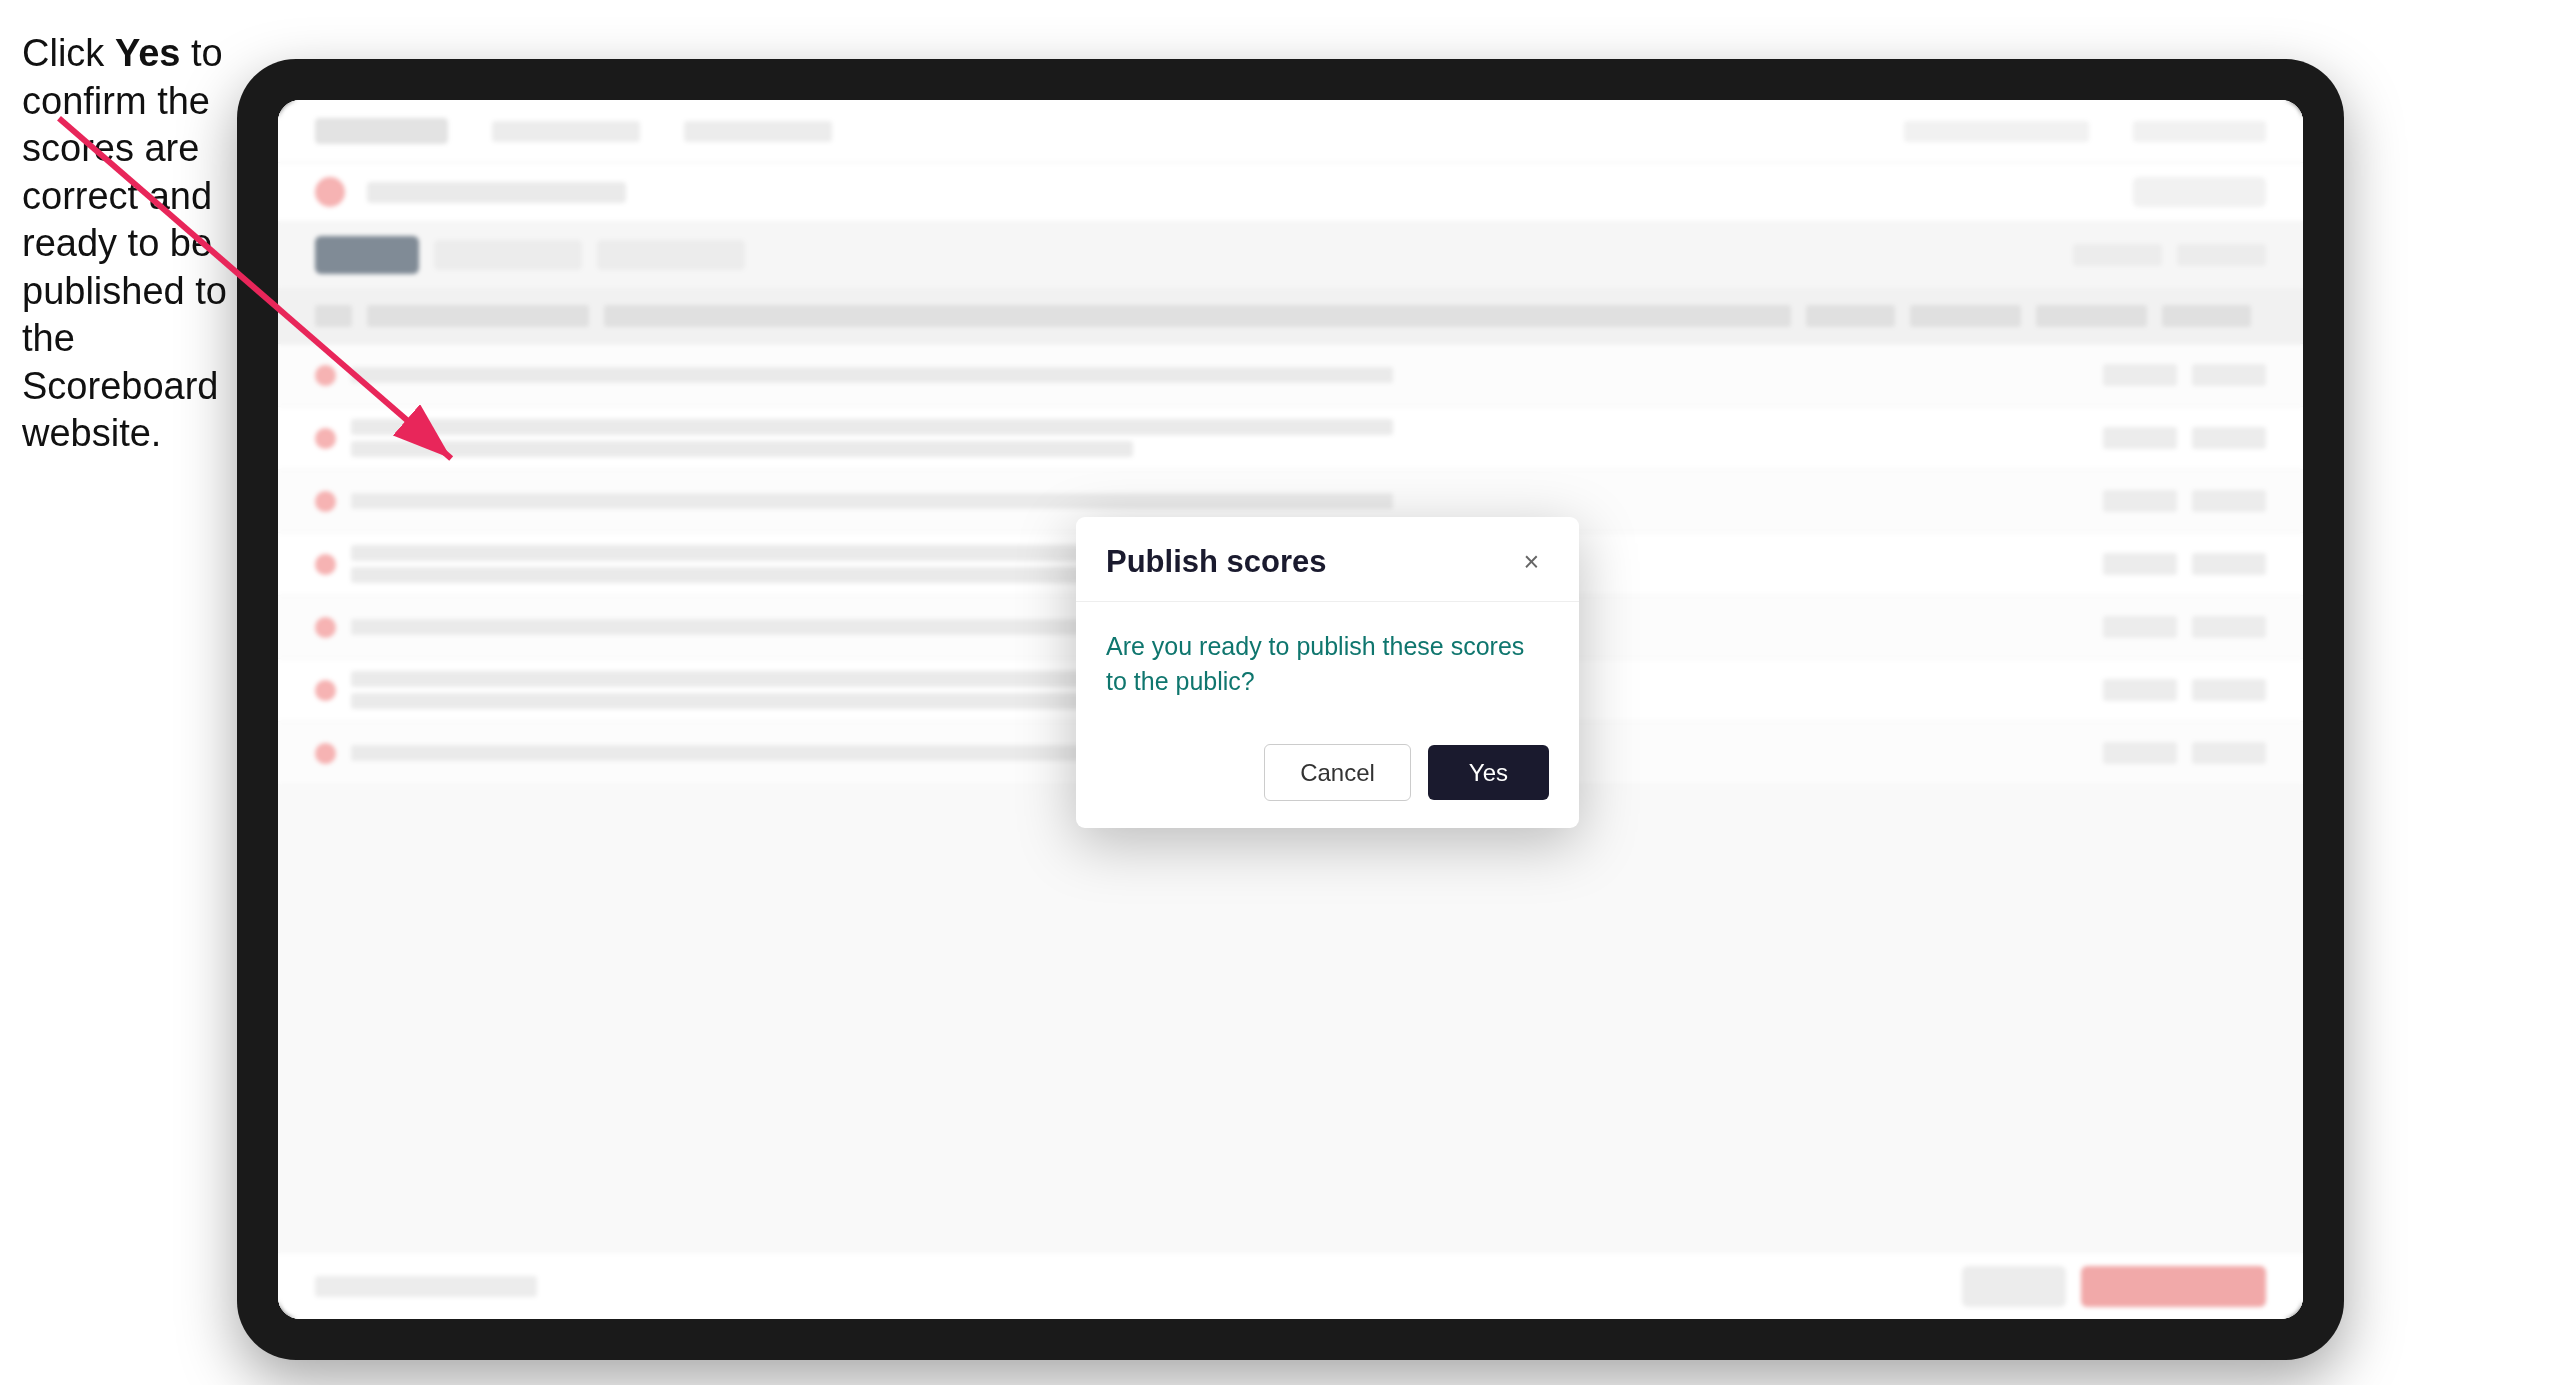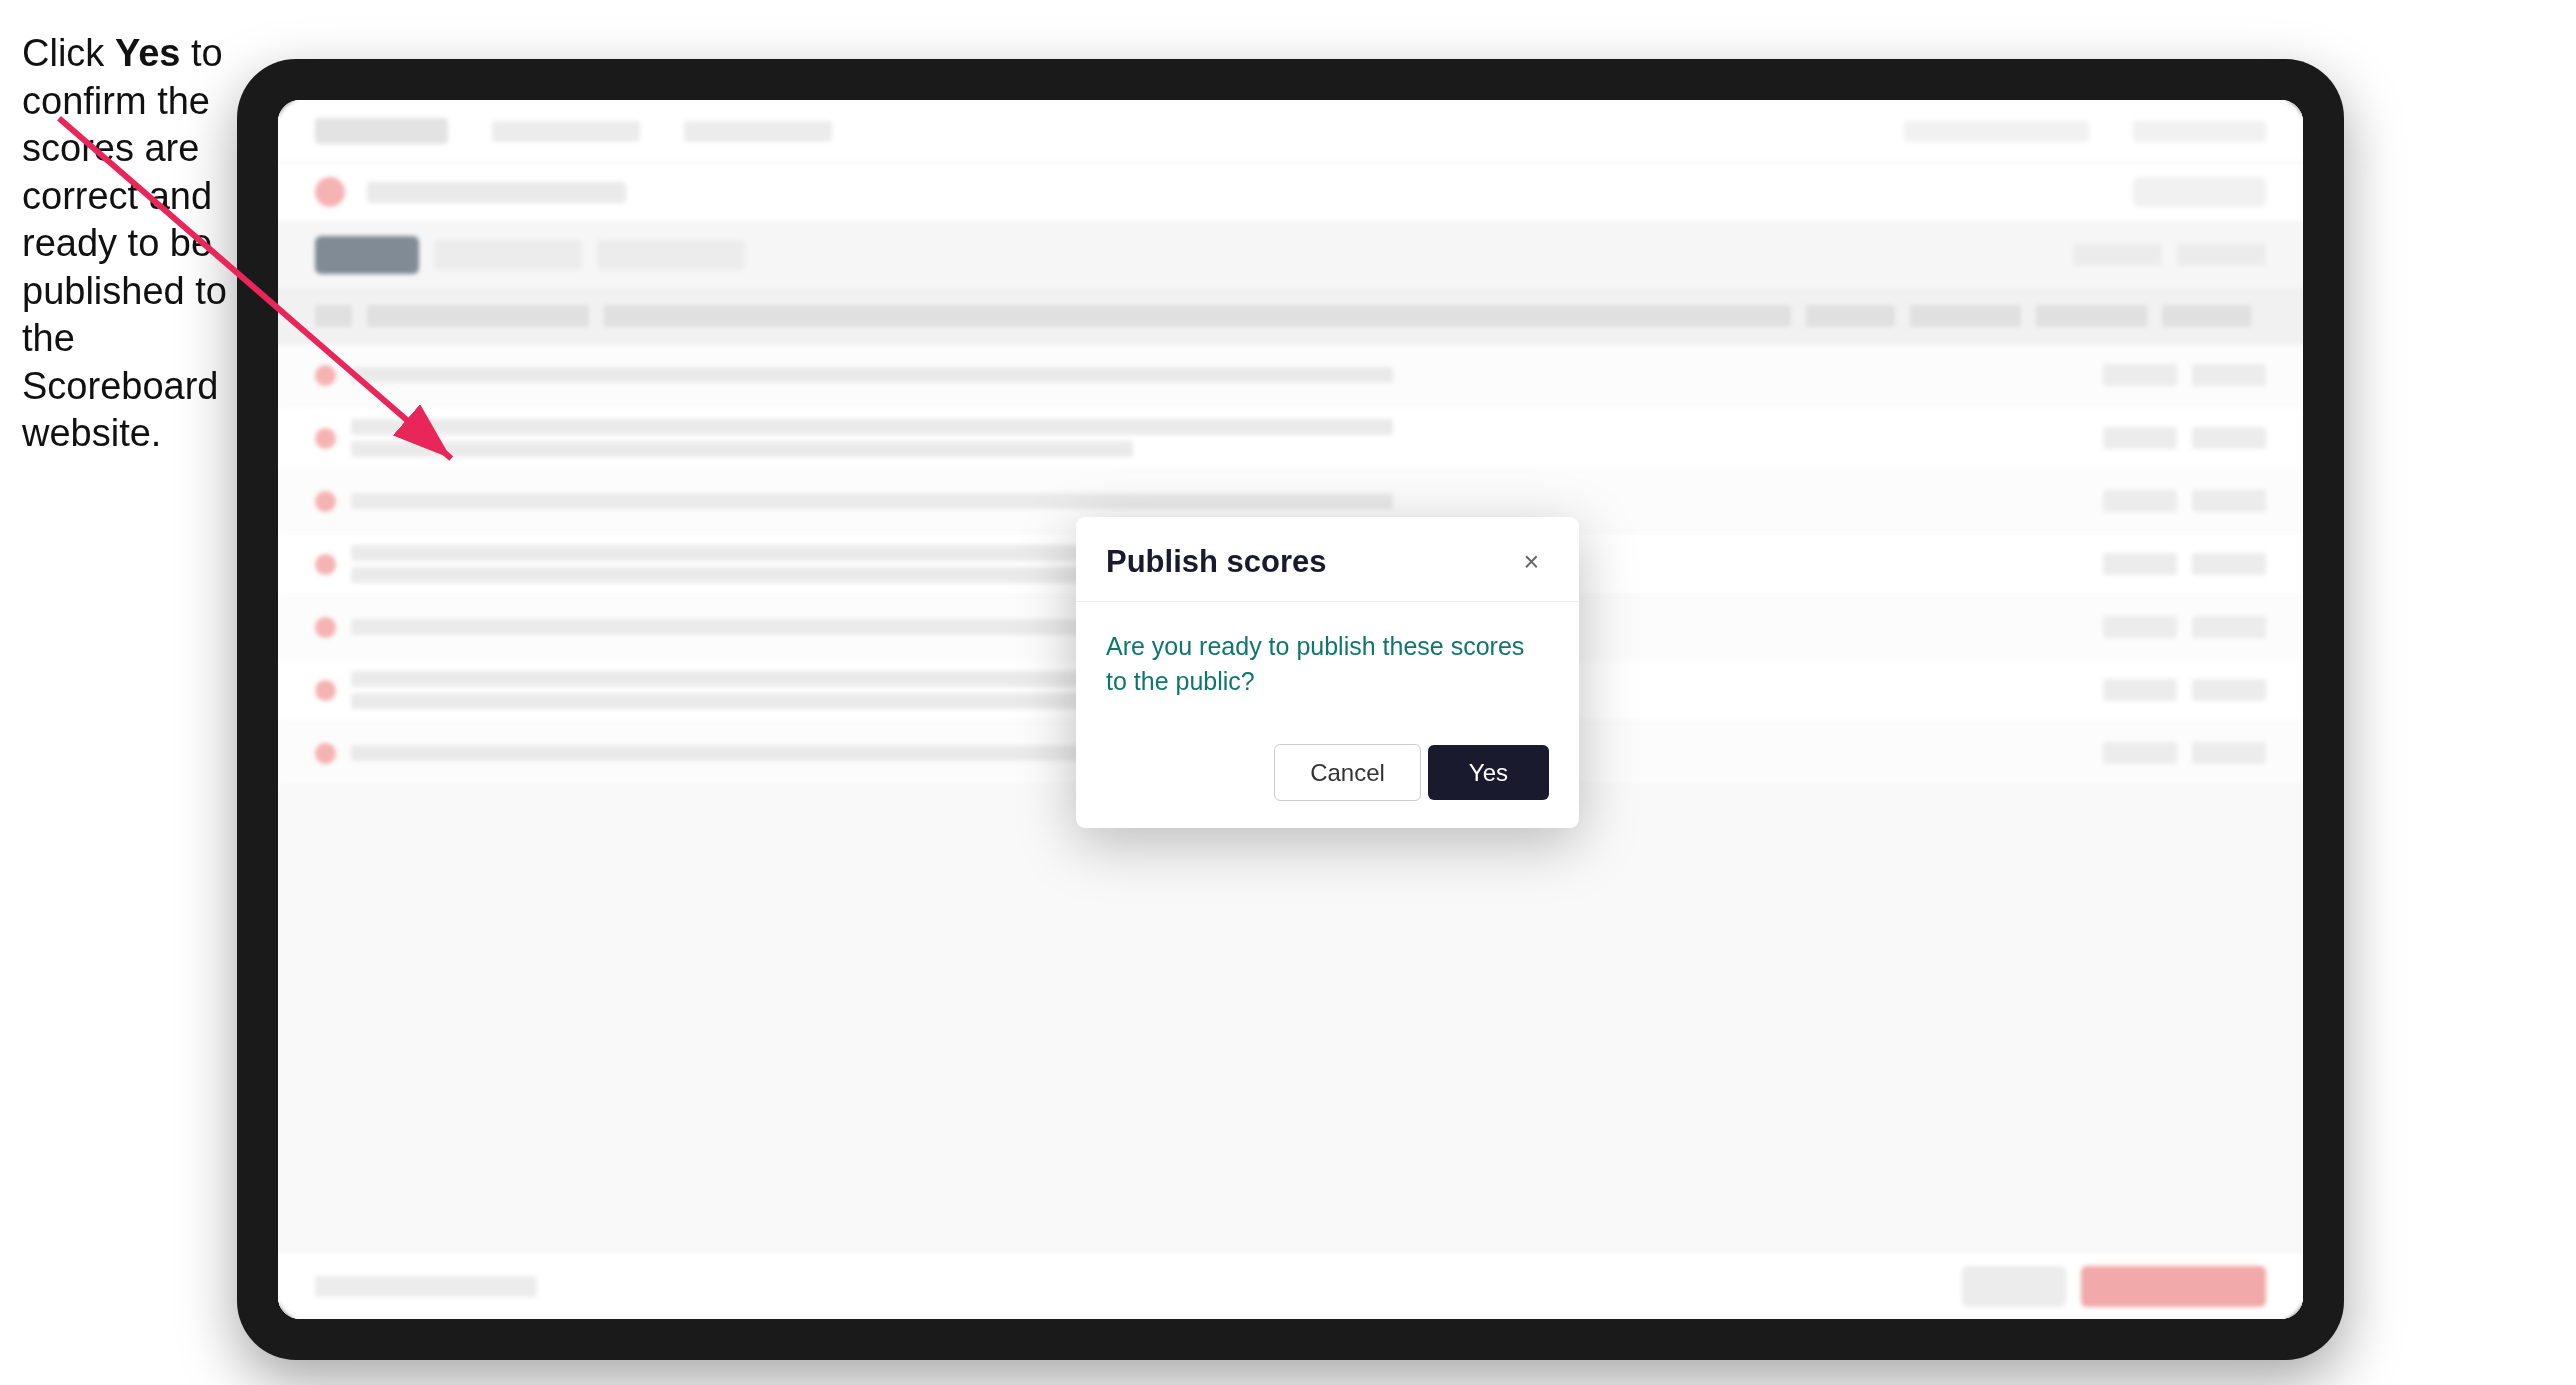--- a/index.html
+++ b/index.html
@@ -333,21 +333,21 @@
       font-size: 25px;
       color: #0f766e;
       line-height: 1.4;
     }
 
     .modal-footer {
       display: flex;
       align-items: center;
       justify-content: flex-end;
       padding: 18px 30px 27px;
-      gap: 7px;
+      gap: 17px;
     }
 
     .btn-cancel {
       padding: 13.3px 35px;
       font-size: 24px;
       border: 0.7px solid #ccc;
       background: #fff;
       border-radius: 6px;
       cursor: pointer;
       color: #333;

